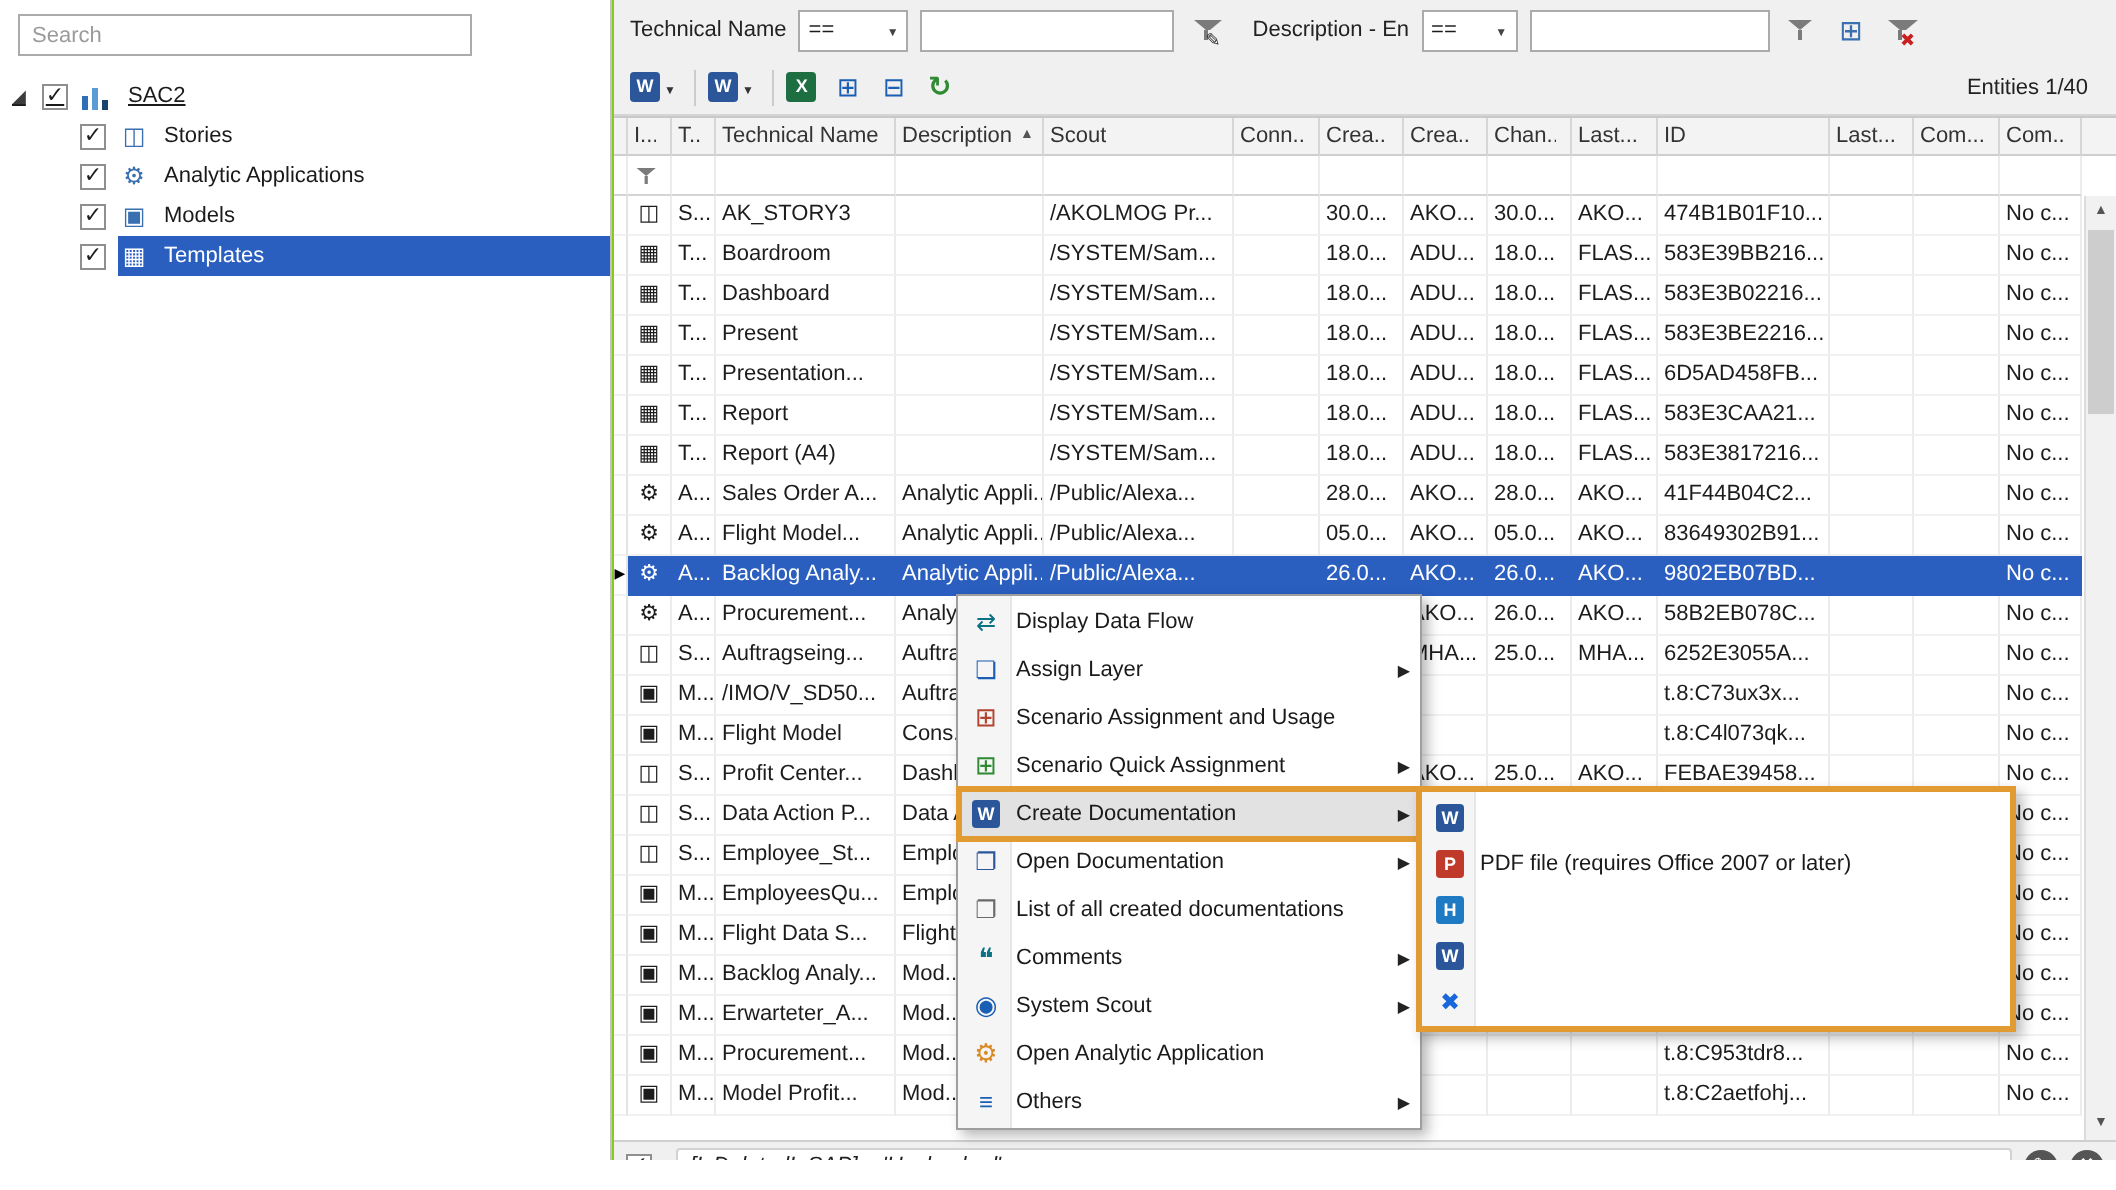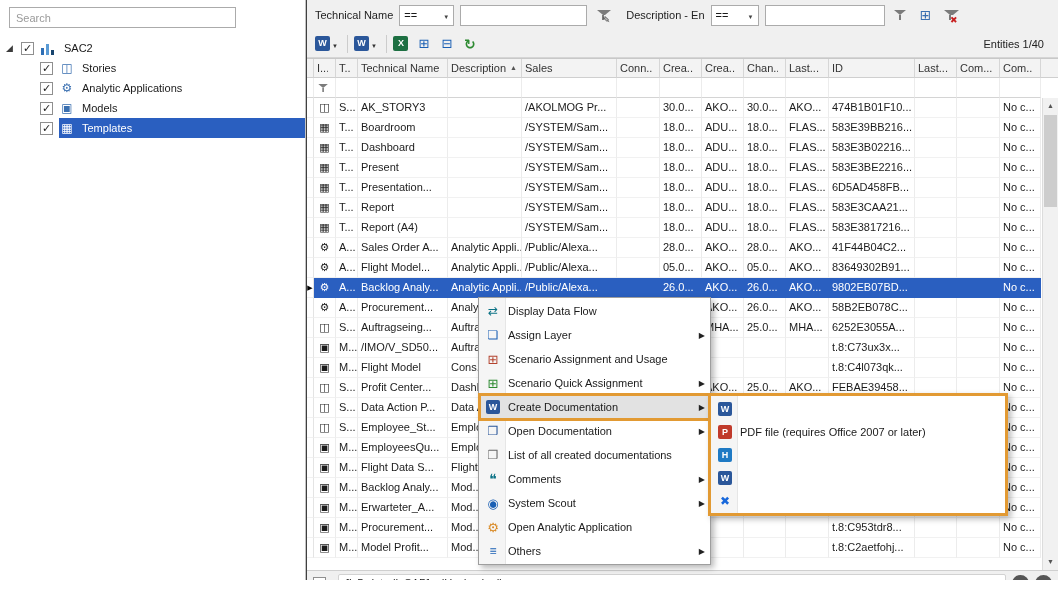--- a/index.html
+++ b/index.html
@@ -1,27 +1,27 @@
 <!DOCTYPE html>
 <html style="--c-selection: #2a5fc0; --c-annotation: #e29a33;"><head>
 <meta charset="utf-8">
 <style>
   * { margin:0; padding:0; box-sizing:border-box; }
   :root { --c-selection:#2a5fc0; --c-annotation:#e29a33; }
   html,body { width:1058px; height:595px; }
   body { font-family:"Liberation Sans","DejaVu Sans",sans-serif; font-size:11px; color:#1a1a1a; background:#fff; overflow:hidden; }
-  .app { position:relative; width:1058px; height:580px; background:#404040; overflow:hidden; }
+  .app { position:relative; width:1058px; height:580px; background:#84cc16; overflow:hidden; }
 
   
   .left-panel { position:absolute; left:0; top:0; width:306px; height:595px; background:#fff; border-right:1px solid #c3c3c3; }
   .search-input { position:absolute; left:9px; top:7px; width:227px; height:21px; border:1px solid #ababab; padding:0 6px; font:11px "Liberation Sans","DejaVu Sans",sans-serif; color:#333; background:#fff; }
   .search-input::placeholder { color:#9a9a9a; }
   .tree { position:absolute; left:0; top:38px; width:100%; }
   .tree-row { display:flex; align-items:center; height:20px; white-space:nowrap; }
-  .tree-root { padding-left:6px; }
+  .tree-root { padding-left:6px;text-decoration:underline; }
   .tree-child { padding-left:40px; }
   .expander { width:15px; color:#3c3c3c; font-size:9px; flex:none; }
   .expander::after { content:"◢"; }
   .checkbox { width:13px; height:13px; border:1px solid #8f8f8f; background:#fff; display:inline-flex; align-items:center; justify-content:center; margin-right:6px; flex:none; }
   .checkbox.checked::after { content:"✓"; font-size:11px; color:#1c1c1c; line-height:1; }
   .sys-icon { width:15px; height:13px; margin-right:5px; flex:none;
     background:
       linear-gradient(#2f6fb5,#2f6fb5) 1px bottom/3px 7px no-repeat,
       linear-gradient(#5a9bd5,#5a9bd5) 6px bottom/3px 11px no-repeat,
       linear-gradient(#17456e,#17456e) 11px bottom/3px 5px no-repeat; }
@@ -238,21 +238,21 @@
   </div>
           <div class="td th">
     <span class="th-label">Technical Name</span>
             <span class="sort-arrow"></span>
   </div>
           <div class="td th">
     <span class="th-label">Description</span>
             <span class="sort-arrow">▲</span>
   </div>
           <div class="td th">
-    <span class="th-label">Sales</span>
+    <span class="th-label">Scout</span>
             <span class="sort-arrow"></span>
   </div>
           <div class="td th">
     <span class="th-label">Conn...</span>
             <span class="sort-arrow"></span>
   </div>
           <div class="td th">
     <span class="th-label">Crea...</span>
             <span class="sort-arrow"></span>
   </div>

